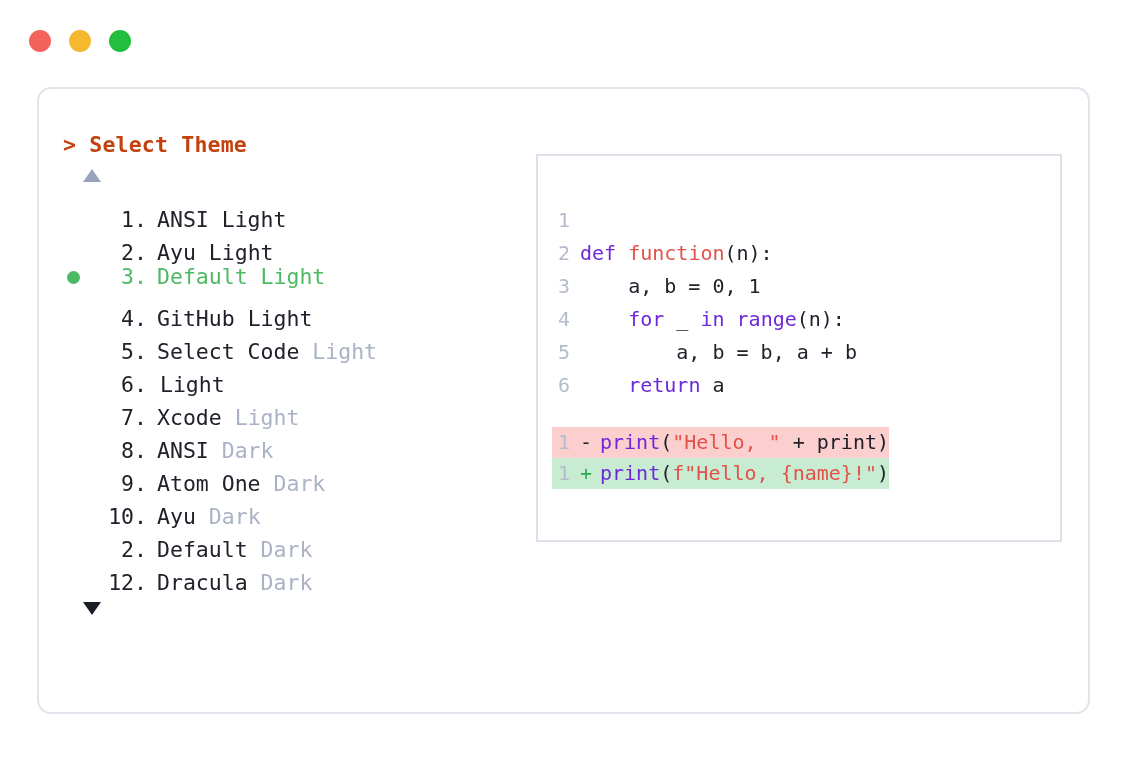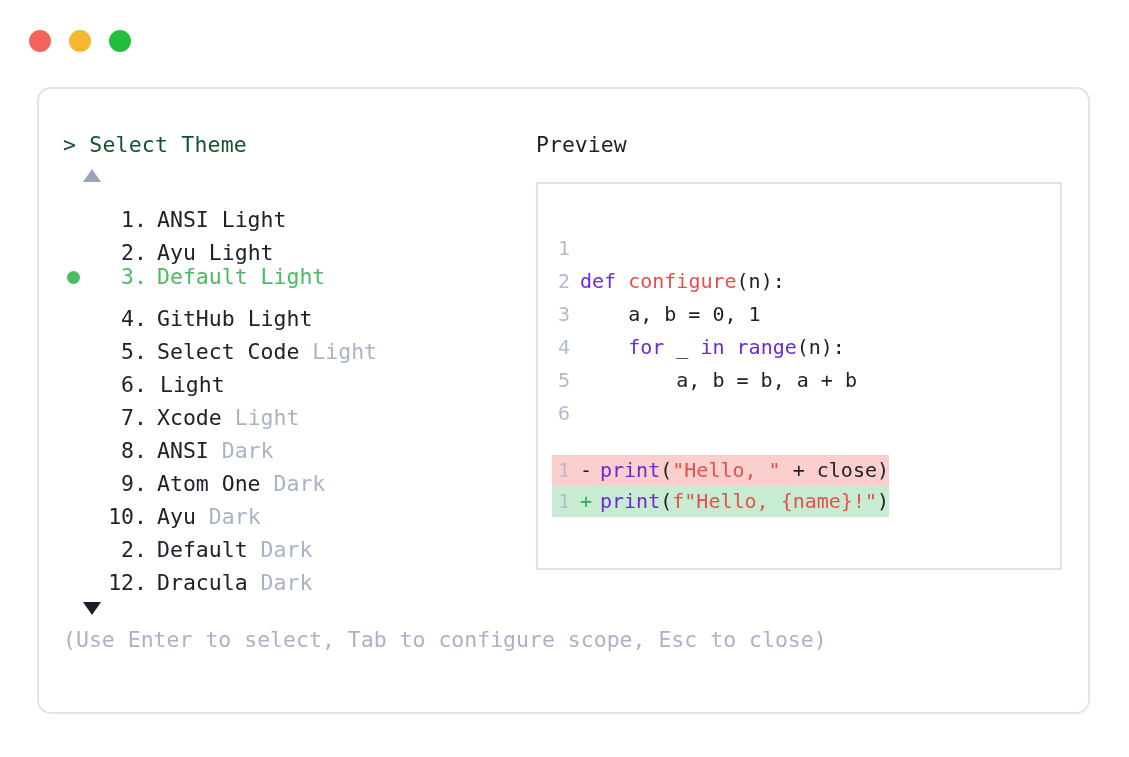--- a/index.html
+++ b/index.html
@@ -51,24 +51,25 @@
   }
 
   
   .left-col {
     position: absolute;
     left: 24px; top: 42px;
     width: 470px;
   }
   .prompt-line {
     font-size: 21.5px;
-    color: #14532d;
+    color: #c2410c;
     letter-spacing: 0.2px;
     white-space: pre;
     line-height: 28px;
+    font-weight: bold;
   }
   .scroll-up {
     margin-top: 10px;
     margin-left: 20px;
     width: 0; height: 0;
     border-left: 9px solid transparent;
     border-right: 9px solid transparent;
     border-bottom: 13px solid #9aa3bb;
   }
   .scroll-down {
@@ -231,36 +232,34 @@
           <div class="theme-row"><span class="bullet-slot"></span><span class="idx">7.</span><span class="nm">Xcode</span><span class="nm" style="padding-left: 0px;"> </span><span class="suffix muted">Light</span></div>
           <div class="theme-row"><span class="bullet-slot"></span><span class="idx">8.</span><span class="nm">ANSI</span><span class="nm" style="padding-left: 0px;"> </span><span class="suffix muted">Dark</span></div>
           <div class="theme-row"><span class="bullet-slot"></span><span class="idx">9.</span><span class="nm">Atom One</span><span class="nm" style="padding-left: 0px;"> </span><span class="suffix muted">Dark</span></div>
           <div class="theme-row"><span class="bullet-slot"></span><span class="idx">10.</span><span class="nm">Ayu</span><span class="nm" style="padding-left: 0px;"> </span><span class="suffix muted">Dark</span></div>
           <div class="theme-row"><span class="bullet-slot"></span><span class="idx">2.</span><span class="nm">Default</span><span class="nm" style="padding-left: 0px;"> </span><span class="suffix muted">Dark</span></div>
           <div class="theme-row"><span class="bullet-slot"></span><span class="idx">12.</span><span class="nm">Dracula</span><span class="nm" style="padding-left: 0px;"> </span><span class="suffix muted">Dark</span></div>
         </div>
       <div class="scroll-down"></div>
     </div>
 
-    <div class="hint">(Use Enter to select, Tab to configure scope, Esc to close)</div>
 
     <div class="right-col">
-      <div class="preview-label">Preview</div>
       <div class="code-box">
         <div class="code-area">
           <div id="code-lines">
               <div class="code-line"><span class="lineno">1</span></div>
-              <div class="code-line"><span class="lineno">2</span><span class="code-text"><span class="tok-kw">def </span><span class="tok-fn">configure</span><span class="tok-plain">(n):</span></span></div>
+              <div class="code-line"><span class="lineno">2</span><span class="code-text"><span class="tok-kw">def </span><span class="tok-fn">function</span><span class="tok-plain">(n):</span></span></div>
               <div class="code-line"><span class="lineno">3</span><span class="code-text"><span class="tok-plain">    a, b = 0, 1</span></span></div>
               <div class="code-line"><span class="lineno">4</span><span class="code-text"><span class="tok-plain">    </span><span class="tok-kw">for</span><span class="tok-plain"> _ </span><span class="tok-kw">in range</span><span class="tok-plain">(n):</span></span></div>
               <div class="code-line"><span class="lineno">5</span><span class="code-text"><span class="tok-plain">        a, b = b, a + b</span></span></div>
-              <div class="code-line"><span class="lineno">6</span></div>
+              <div class="code-line"><span class="lineno">6</span><span class="code-text"><span class="tok-plain">    </span><span class="tok-kw">return</span><span class="tok-plain"> a</span></span></div>
             </div>
           <div class="diff-block" id="diff-lines">
-              <div class="diff-line removed"><span class="lineno">1</span><span class="marker minus">-</span><span class="code-text"><span class="tok-kw">print</span><span class="tok-plain">(</span><span class="tok-str">"Hello, "</span><span class="tok-plain"> + close)</span></span></div>
+              <div class="diff-line removed"><span class="lineno">1</span><span class="marker minus">-</span><span class="code-text"><span class="tok-kw">print</span><span class="tok-plain">(</span><span class="tok-str">"Hello, "</span><span class="tok-plain"> + print)</span></span></div>
               <div class="diff-line added"><span class="lineno">1</span><span class="marker plus">+</span><span class="code-text"><span class="tok-kw">print</span><span class="tok-plain">(</span><span class="tok-str">f"Hello, {name}!"</span><span class="tok-plain">)</span></span></div>
             </div>
         </div>
       </div>
     </div>
 
   </div>
 </div>
 
 </body></html>

